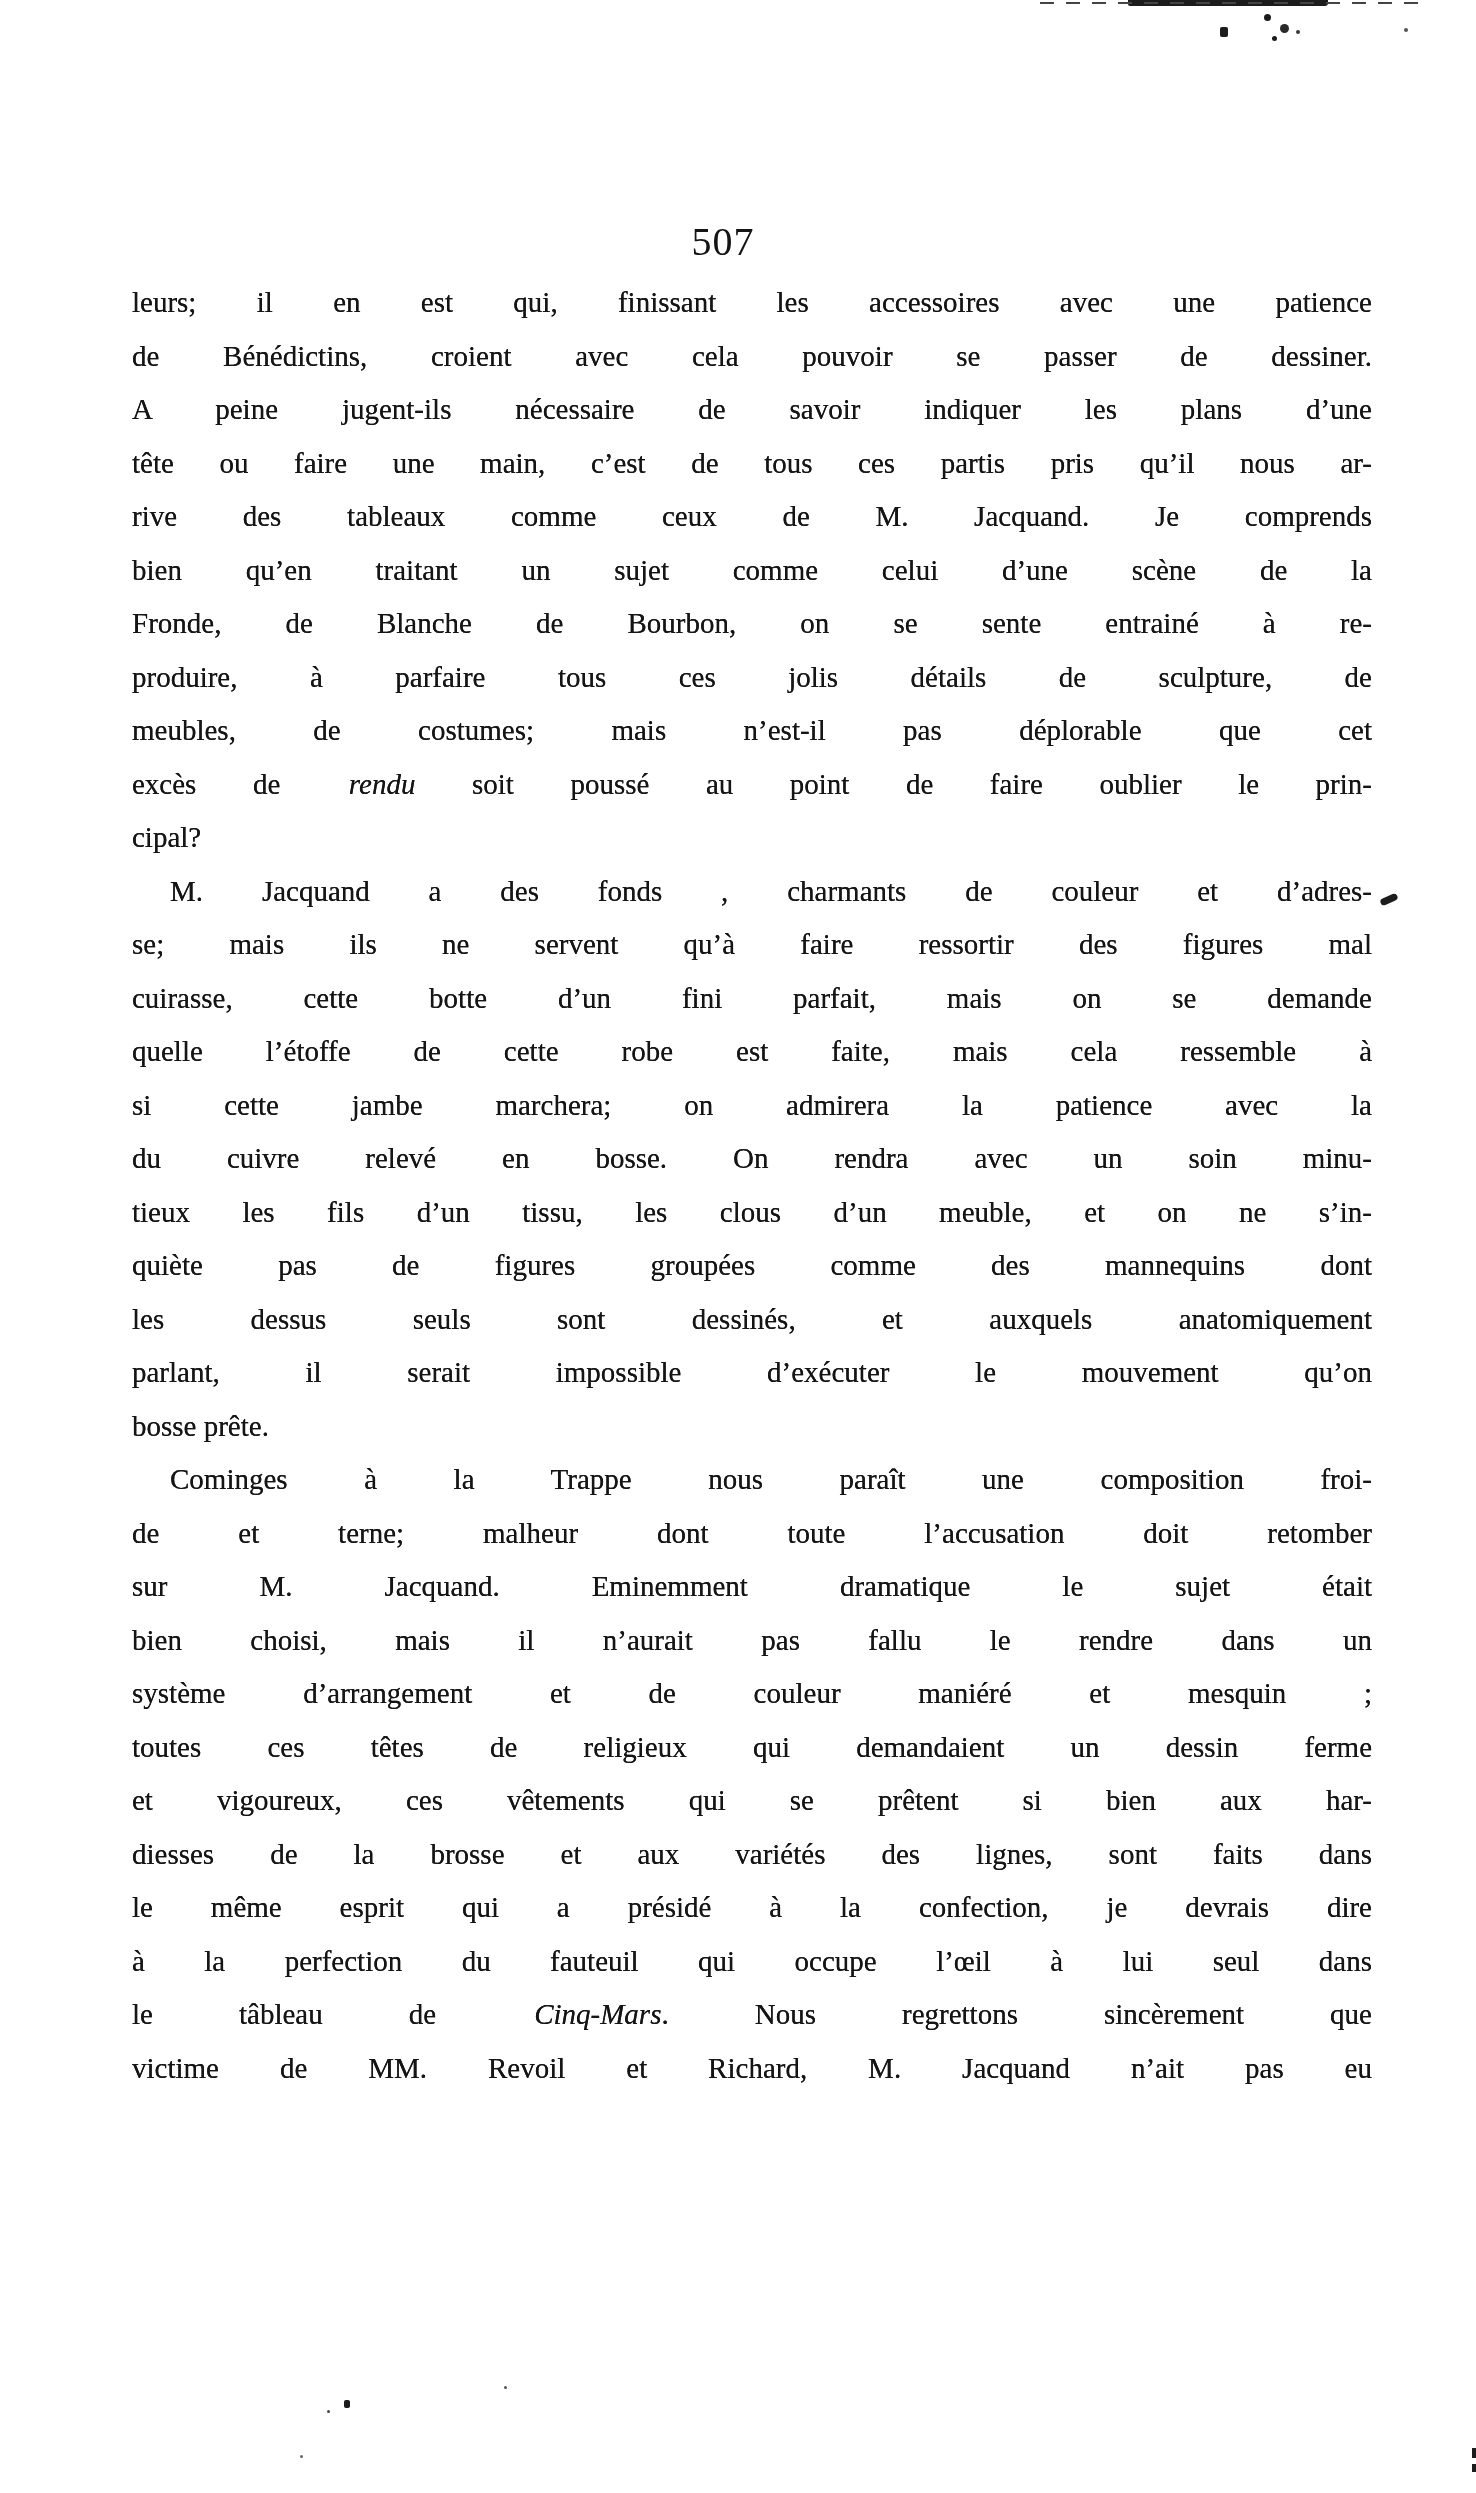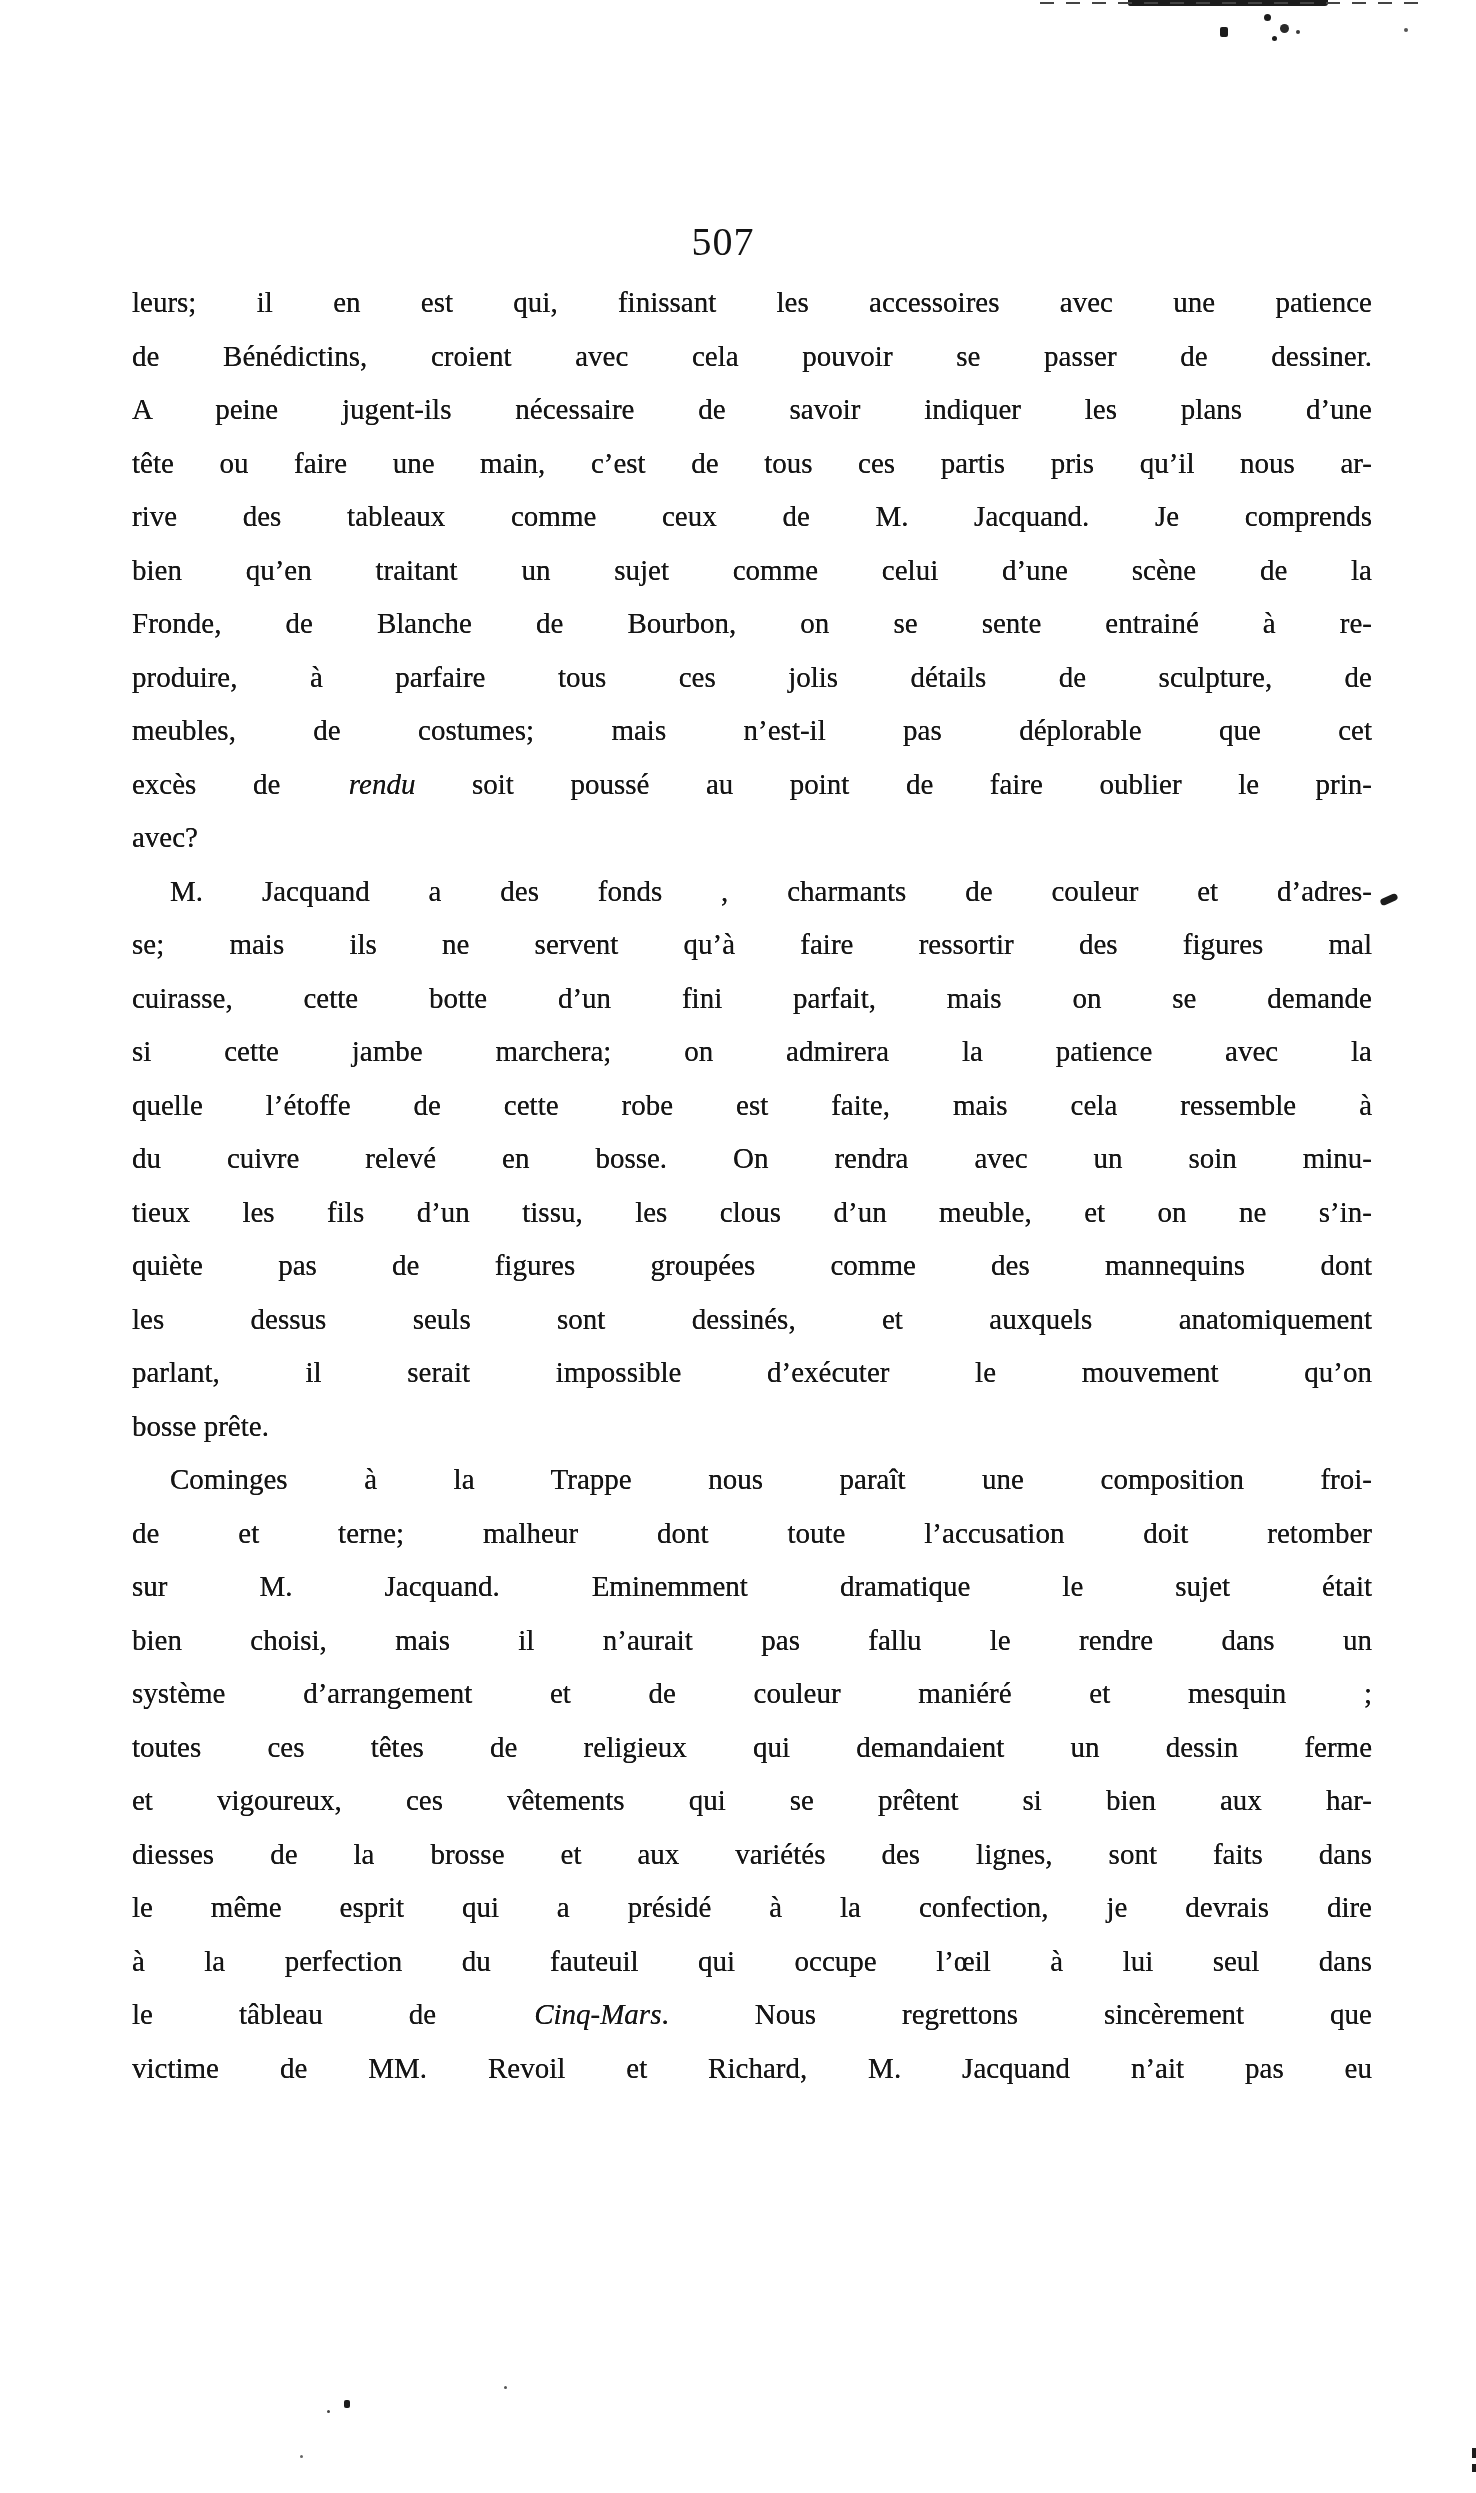--- a/index.html
+++ b/index.html
@@ -92,26 +92,26 @@
       <div class="line"><span>leurs; il en est qui, finissant les accessoires avec une patience</span></div>
       <div class="line"><span>de Bénédictins, croient avec cela pouvoir se passer de dessiner.</span></div>
       <div class="line"><span>A peine jugent-ils nécessaire de savoir indiquer les plans d’une</span></div>
       <div class="line"><span>tête ou faire une main, c’est de tous ces partis pris qu’il nous ar-</span></div>
       <div class="line"><span>rive des tableaux comme ceux de M. Jacquand. Je comprends</span></div>
       <div class="line"><span>bien qu’en traitant un sujet comme celui d’une scène de la</span></div>
       <div class="line"><span>Fronde, de Blanche de Bourbon, on se sente entrainé à re-</span></div>
       <div class="line"><span>produire, à parfaire tous ces jolis détails de sculpture, de</span></div>
       <div class="line"><span>meubles, de costumes; mais n’est-il pas déplorable que cet</span></div>
       <div class="line"><span>excès de </span><span class="it">rendu</span><span> soit poussé au point de faire oublier le prin-</span></div>
-      <div class="line end"><span>avec?</span></div>
+      <div class="line end"><span>cipal?</span></div>
       <div class="line indent"><span>M. Jacquand a des fonds , charmants de couleur et d’adres-</span></div>
       <div class="line"><span>se; mais ils ne servent qu’à faire ressortir des figures mal</span></div>
       <div class="line"><span>cuirasse, cette botte d’un fini parfait, mais on se demande</span></div>
+      <div class="line"><span>quelle l’étoffe de cette robe est faite, mais cela ressemble à</span></div>
       <div class="line"><span>si cette jambe marchera; on admirera la patience avec la</span></div>
-      <div class="line"><span>quelle l’étoffe de cette robe est faite, mais cela ressemble à</span></div>
       <div class="line"><span>du cuivre relevé en bosse. On rendra avec un soin minu-</span></div>
       <div class="line"><span>tieux les fils d’un tissu, les clous d’un meuble, et on ne s’in-</span></div>
       <div class="line"><span>quiète pas de figures groupées comme des mannequins dont</span></div>
       <div class="line"><span>les dessus seuls sont dessinés, et auxquels anatomiquement</span></div>
       <div class="line"><span>parlant, il serait impossible d’exécuter le mouvement qu’on</span></div>
       <div class="line end"><span>bosse prête.</span></div>
       <div class="line indent"><span>Cominges à la Trappe nous paraît une composition froi-</span></div>
       <div class="line"><span>de et terne; malheur dont toute l’accusation doit retomber</span></div>
       <div class="line"><span>sur M. Jacquand. Eminemment dramatique le sujet était</span></div>
       <div class="line"><span>bien choisi, mais il n’aurait pas fallu le rendre dans un</span></div>

